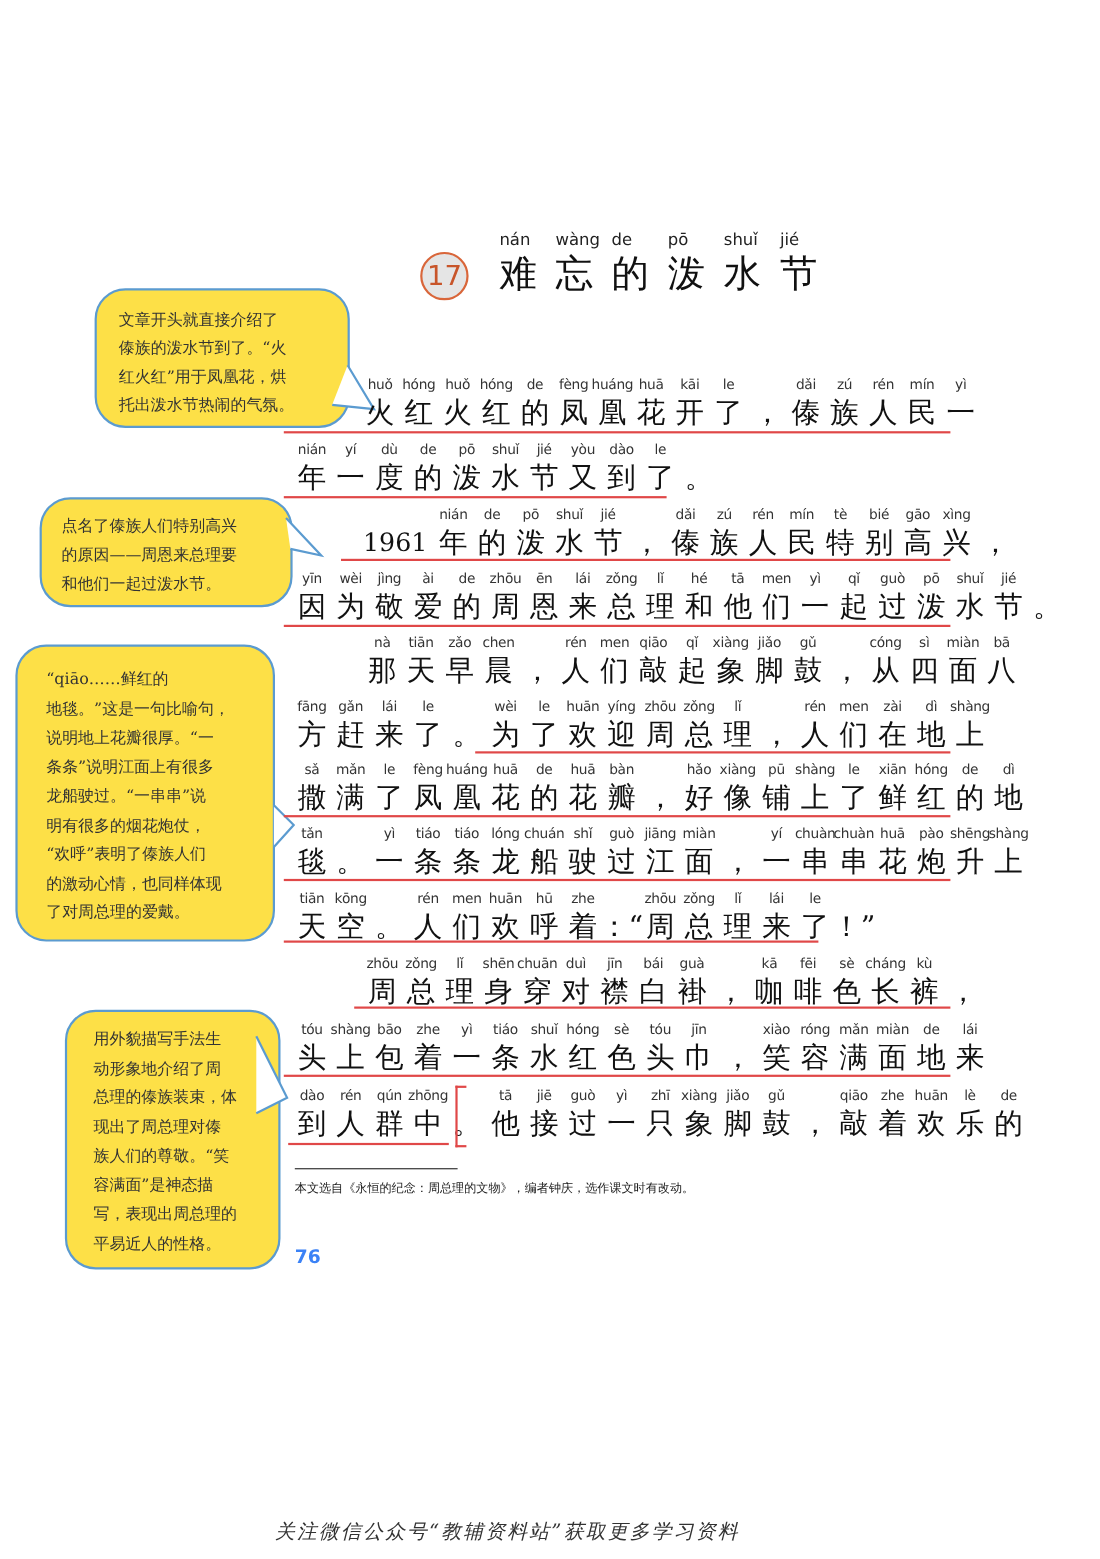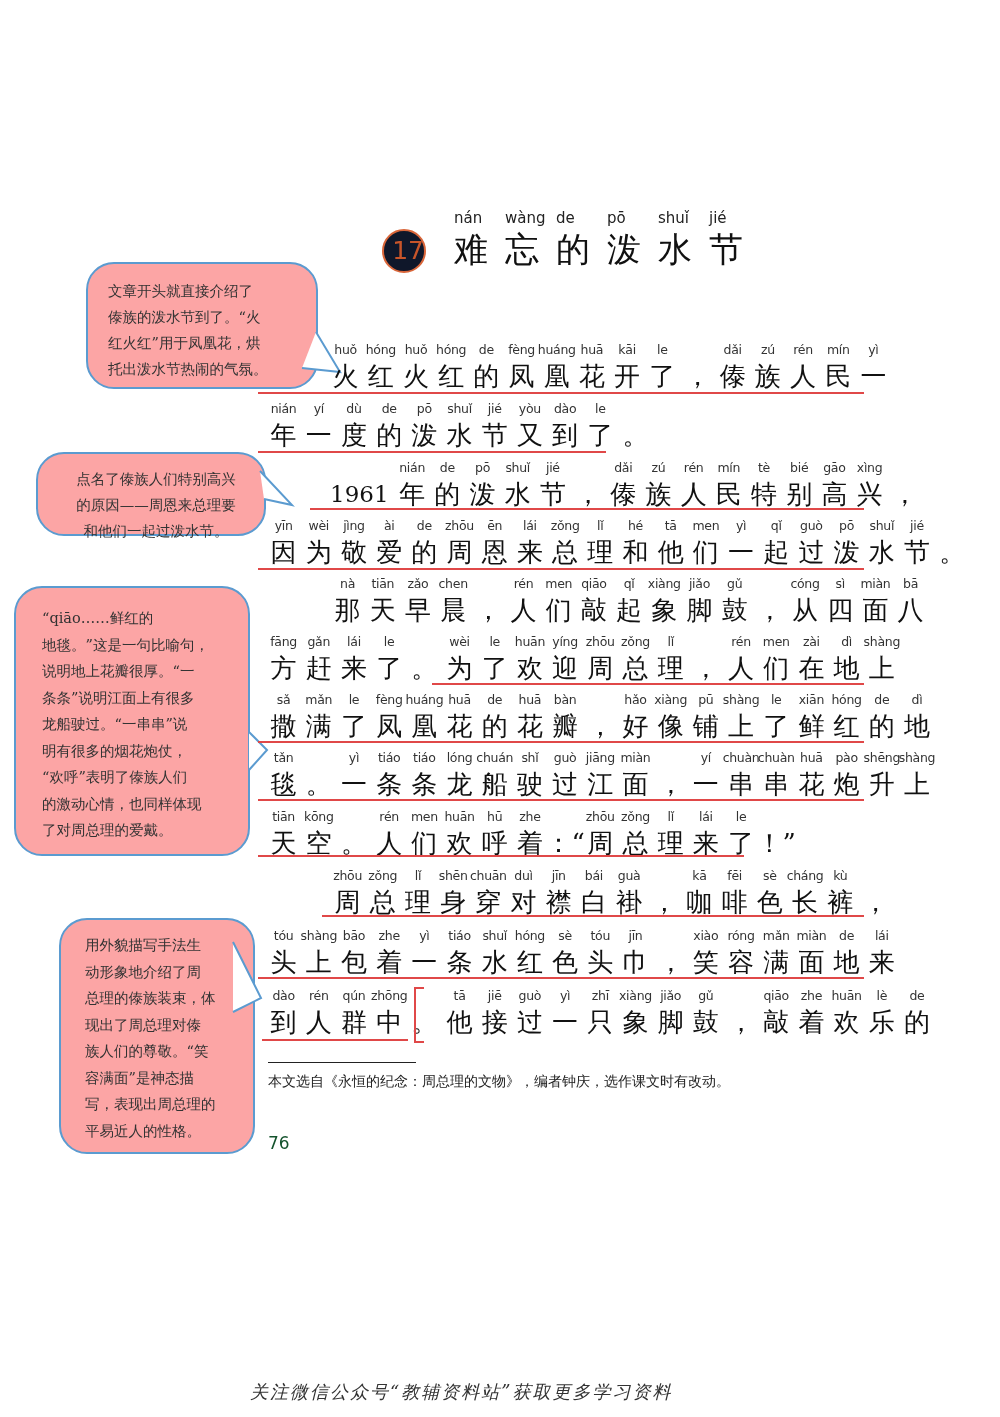--- a/index.html
+++ b/index.html
@@ -3,49 +3,49 @@
 <meta charset="utf-8">
 <style>
   html, body { margin:0; padding:0; }
   body {
     width:1000px; height:1417px; background:#ffffff; position:relative; overflow:hidden;
     font-family: "DejaVu Sans", sans-serif; color:#1a1a1a;
   }
   
   .lesson-badge {
     position:absolute; left:382px; top:229px; width:44px; height:44px; border-radius:50%;
-    border:2.5px solid #d9663a; background:#0f172a; box-sizing:border-box;
-    color:#c8552a; font-family:"DejaVu Sans", sans-serif; font-size:25px; line-height:39px; text-align:right;
+    border:2.5px solid #d9663a; background:#e5e5e5; box-sizing:border-box;
+    color:#c8552a; font-family:"DejaVu Sans", sans-serif; font-size:25px; line-height:39px; text-align:center;
   }
   .title-row { position:absolute; left:454px; top:207px; display:flex; gap:0; }
   .tchar { display:flex; flex-direction:column; align-items:flex-start; width:51px; }
   .tchar .py { font-size:15px; color:#222; height:22px; line-height:22px; white-space:nowrap; }
   .tchar .hz { font-family:"DejaVu Serif", serif; font-size:34px; line-height:40px; color:#111; }
 
   
   .line { position:absolute; display:flex; align-items:flex-end; }
   .cell { display:flex; flex-direction:column; align-items:center; width:35.2px; }
   .cell .py { font-size:12.5px; color:#333; height:20px; line-height:20px; white-space:nowrap; letter-spacing:-0.3px; }
   .cell .hz { font-family:"DejaVu Serif", serif; font-size:26px; line-height:32px; color:#111; }
   .cell.num { width:auto; padding-right:6px; }
   .cell.num .hz { font-size:23px; }
   .uline { position:absolute; height:2px; background:#e04848; }
 
   
   .bubble {
-    position:absolute; border:2px solid #5b9bd0; border-radius:28px; background:#fca5a5;
+    position:absolute; border:2px solid #5b9bd0; border-radius:28px; background:#fde047;
     font-family:"DejaVu Serif", serif; color:#333; box-sizing:border-box;
   }
   .bubble p { margin:0; }
   .tail { position:absolute; overflow:visible; }
 
   .bracket { position:absolute; border:2px solid #e04848; border-right:none; width:8px; }
   .footnote-rule { position:absolute; left:268px; top:1062px; width:148px; height:1px; background:#222; }
-  .footnote { position:absolute; left:268px; top:1073px; font-size:14px; font-family:"DejaVu Serif", serif; color:#222; }
-  .page-num { position:absolute; left:268px; top:1133px; font-size:17px; color:#14532d; }
+  .footnote { position:absolute; left:268px; top:1073px; font-size:11px; font-family:"DejaVu Serif", serif; color:#222; }
+  .page-num { position:absolute; left:268px; top:1133px; font-size:17px; color:#3b82f6;font-weight:bold; }
   .watermark { position:absolute; left:250px; top:1380px; font-family:"DejaVu Serif", serif; font-size:18px; color:#333; letter-spacing:2px; font-style:italic; }
 </style>
 </head>
 <body>
 
 <div class="lesson-badge">17</div>
 <div class="title-row" id="title-row">
     <div class="tchar">
       <span class="py">nán</span>
       <span class="hz">难</span>
@@ -75,21 +75,21 @@
 <div class="bubble" id="b1" style="left:86px; top:262px; width:232px; height:127px; padding:14px 10px 0 20px; font-size:14.5px; line-height:26px;">
     <p>文章开头就直接介绍了</p>
     <p>傣族的泼水节到了。“火</p>
     <p>红火红”用于凤凰花，烘</p>
     <p>托出泼水节热闹的气氛。</p>
   </div>
 <svg class="tail" style="left:300px; top:330px;" width="50" height="50">
   <path d="M16 2 L40 42 L2 38" fill="#fff" stroke="#5b9bd0" stroke-width="2"></path>
 </svg>
 
-<div class="bubble" id="b2" style="left:36px; top:452px; width:230px; height:84px; padding:12px 8px 0 18px; font-size:14.5px; line-height:26px;text-align:center;">
+<div class="bubble" id="b2" style="left:36px; top:452px; width:230px; height:100px; padding:12px 8px 0 18px; font-size:14.5px; line-height:26px;">
     <p>点名了傣族人们特别高兴</p>
     <p>的原因——周恩来总理要</p>
     <p>和他们一起过泼水节。</p>
   </div>
 <svg class="tail" style="left:250px; top:465px;" width="50" height="50">
   <path d="M10 6 L42 40 L14 34" fill="#fff" stroke="#5b9bd0" stroke-width="2"></path>
 </svg>
 
 <div class="bubble" id="b3" style="left:14px; top:586px; width:236px; height:270px; padding:17px 6px 0 26px; font-size:14.5px; line-height:26.5px;">
     <p>“qiāo……鲜红的</p>

